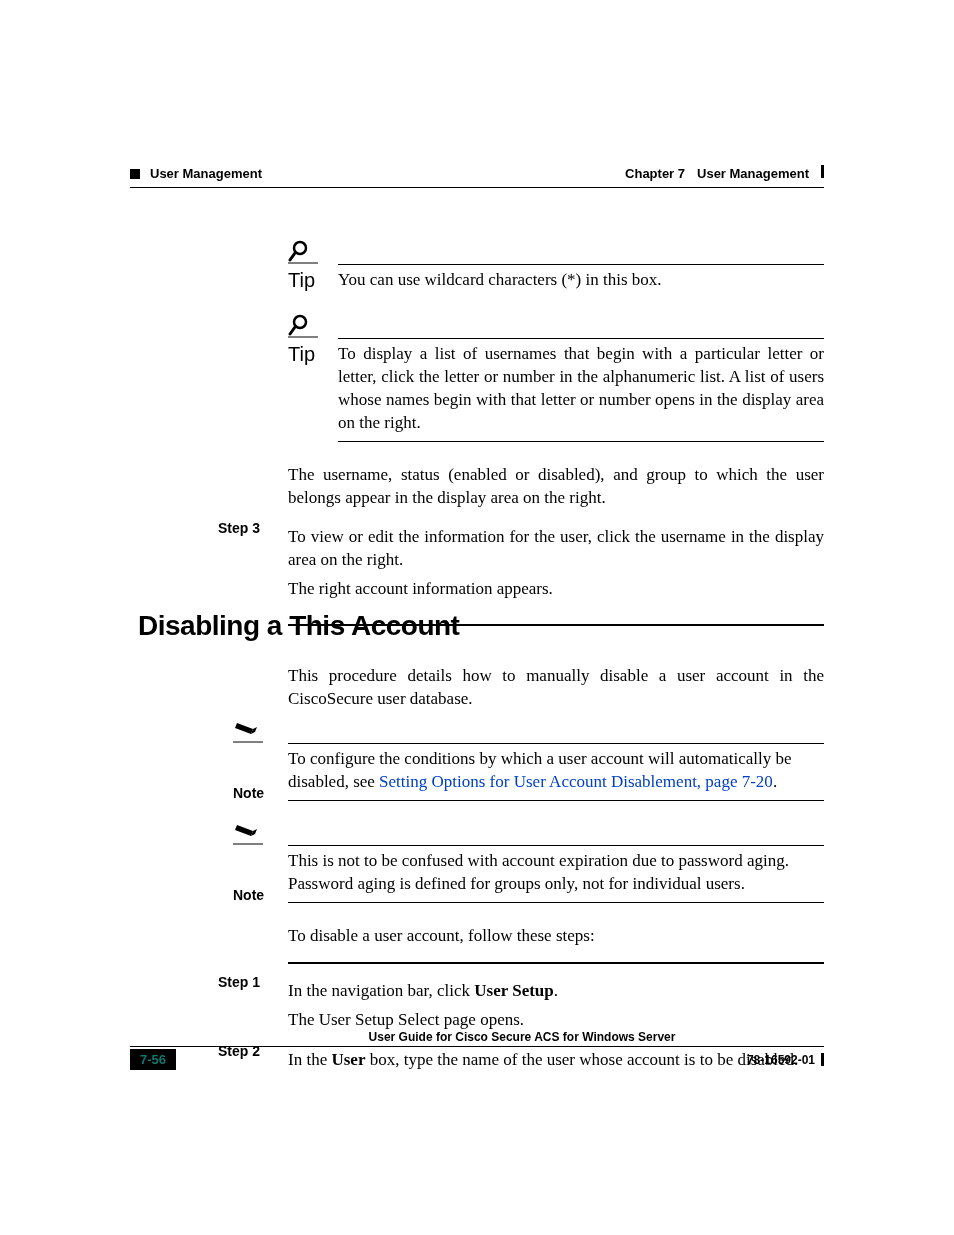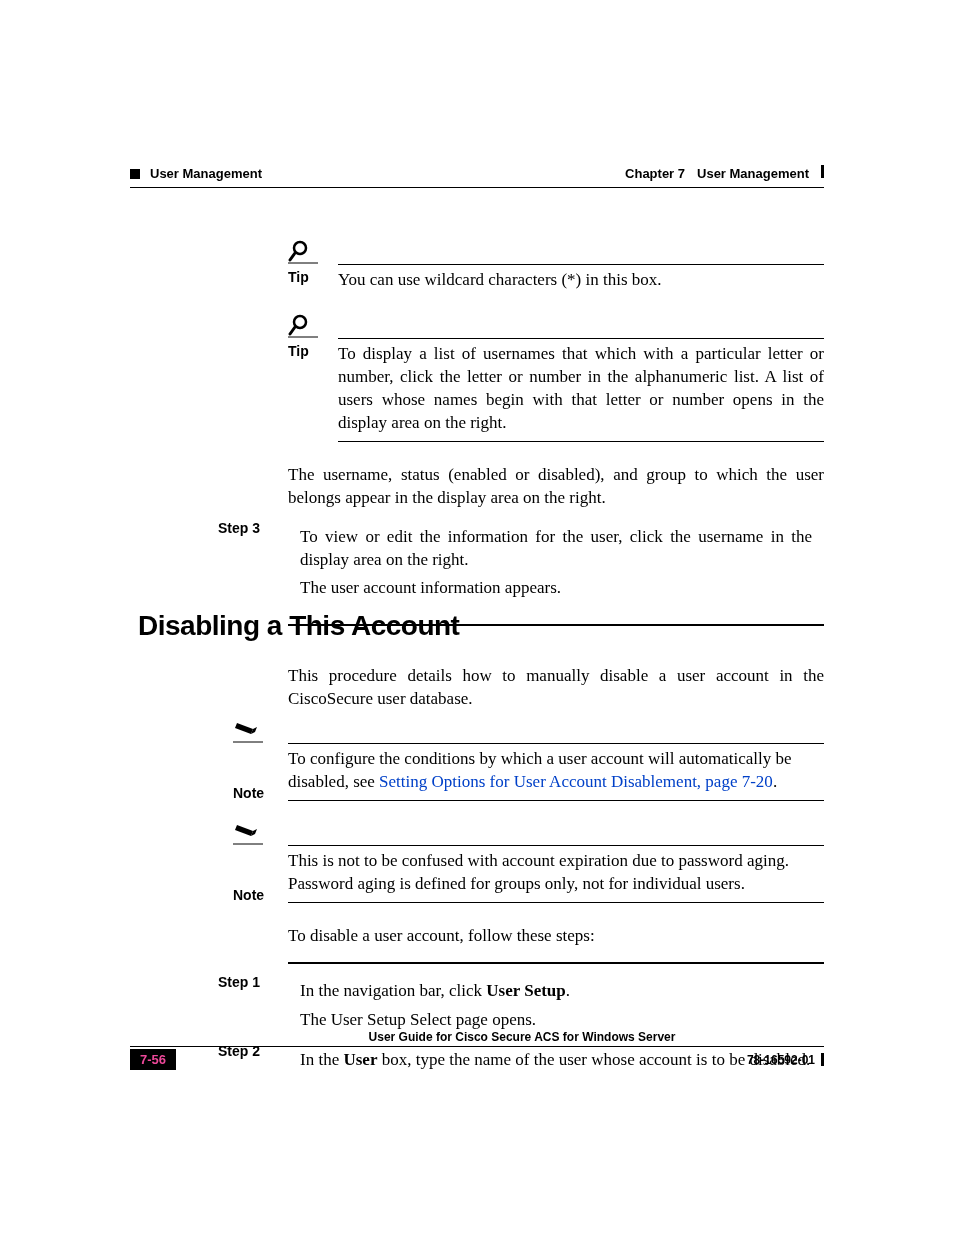--- a/index.html
+++ b/index.html
@@ -66,22 +66,22 @@
     border-top: 1px solid #000;
     margin-left: 50px;
   }
   .callout .body-row {
     display: flex;
     align-items: flex-start;
   }
   .callout .label {
     width: 50px;
     font-family: Arial, Helvetica, sans-serif;
-    font-weight: bold;
-    font-size: 14px;
+    font-weight: normal;
+    font-size: 20px;
     padding-top: 4px;
   }
   .callout .text {
     flex: 1;
     padding-top: 4px;
     line-height: 1.35;
     text-align: justify;
   }
   .callout .text.bb {
     border-bottom: 1px solid #000;
@@ -178,39 +178,39 @@
     text-align: center;
   }
   .footer .bottom-row {
     display: flex;
     justify-content: space-between;
     align-items: center;
     margin-top: 2px;
   }
   .page-badge {
     background: #000;
-    color: #ec4899;
+    color: #0f766e;
     font-weight: bold;
     padding: 3px 10px;
     font-size: 13px;
   }
   .doc-id {
     font-weight: bold;
     display: flex;
     align-items: center;
     gap: 6px;
   }
   .steps-rule {
     border-top: 2px solid #000;
     margin: 14px 0 10px 0;
   }
   .icon-svg svg {
     display: block;
   }
-  .step-inner-text { margin: 6px 12px; }
+  .step-inner-text { margin: 6px 0; }
   .bold { font-weight: bold; }
   .step-wrap { position: relative; }
 </style>
 </head>
 <body>
 
 <div class="page">
 
   <div class="running-head">
     <div class="left">
@@ -245,32 +245,32 @@
       <div class="icon-svg">
         <svg width="30" height="24" viewBox="0 0 30 24">
           <circle cx="12" cy="8" r="6" fill="none" stroke="#000" stroke-width="2.5"></circle>
           <line x1="7" y1="13" x2="2" y2="20" stroke="#000" stroke-width="3" stroke-linecap="round"></line>
           <line x1="0" y1="23" x2="30" y2="23" stroke="#000" stroke-width="1"></line>
         </svg>
       </div>
       <div class="rule-top"></div>
       <div class="body-row">
         <div class="label">Tip</div>
-        <div class="text bb">To display a list of usernames that which with a particular letter or number, click the letter or number in the alphanumeric list. A list of users whose names begin with that letter or number opens in the display area on the right.</div>
+        <div class="text bb">To display a list of usernames that begin with a particular letter or letter, click the letter or number in the alphanumeric list. A list of users whose names begin with that letter or number opens in the display area on the right.</div>
       </div>
     </div>
 
     <div class="para">The username, status (enabled or disabled), and group to which the user belongs appear in the display area on the right.</div>
 
     <div class="step-wrap">
       <div class="step-row">
         <div class="step-label">Step 3</div>
         <div class="step-text">
           <div class="step-inner-text">To view or edit the information for the user, click the username in the display area on the right.</div>
-          <div class="step-inner-text">The user account information appears.</div>
+          <div class="step-inner-text">The right account information appears.</div>
         </div>
       </div>
     </div>
 
     <div class="section-end"></div>
   </div>
 
   <div class="heading">Disabling a This Account</div>
 
   <div class="body2">

